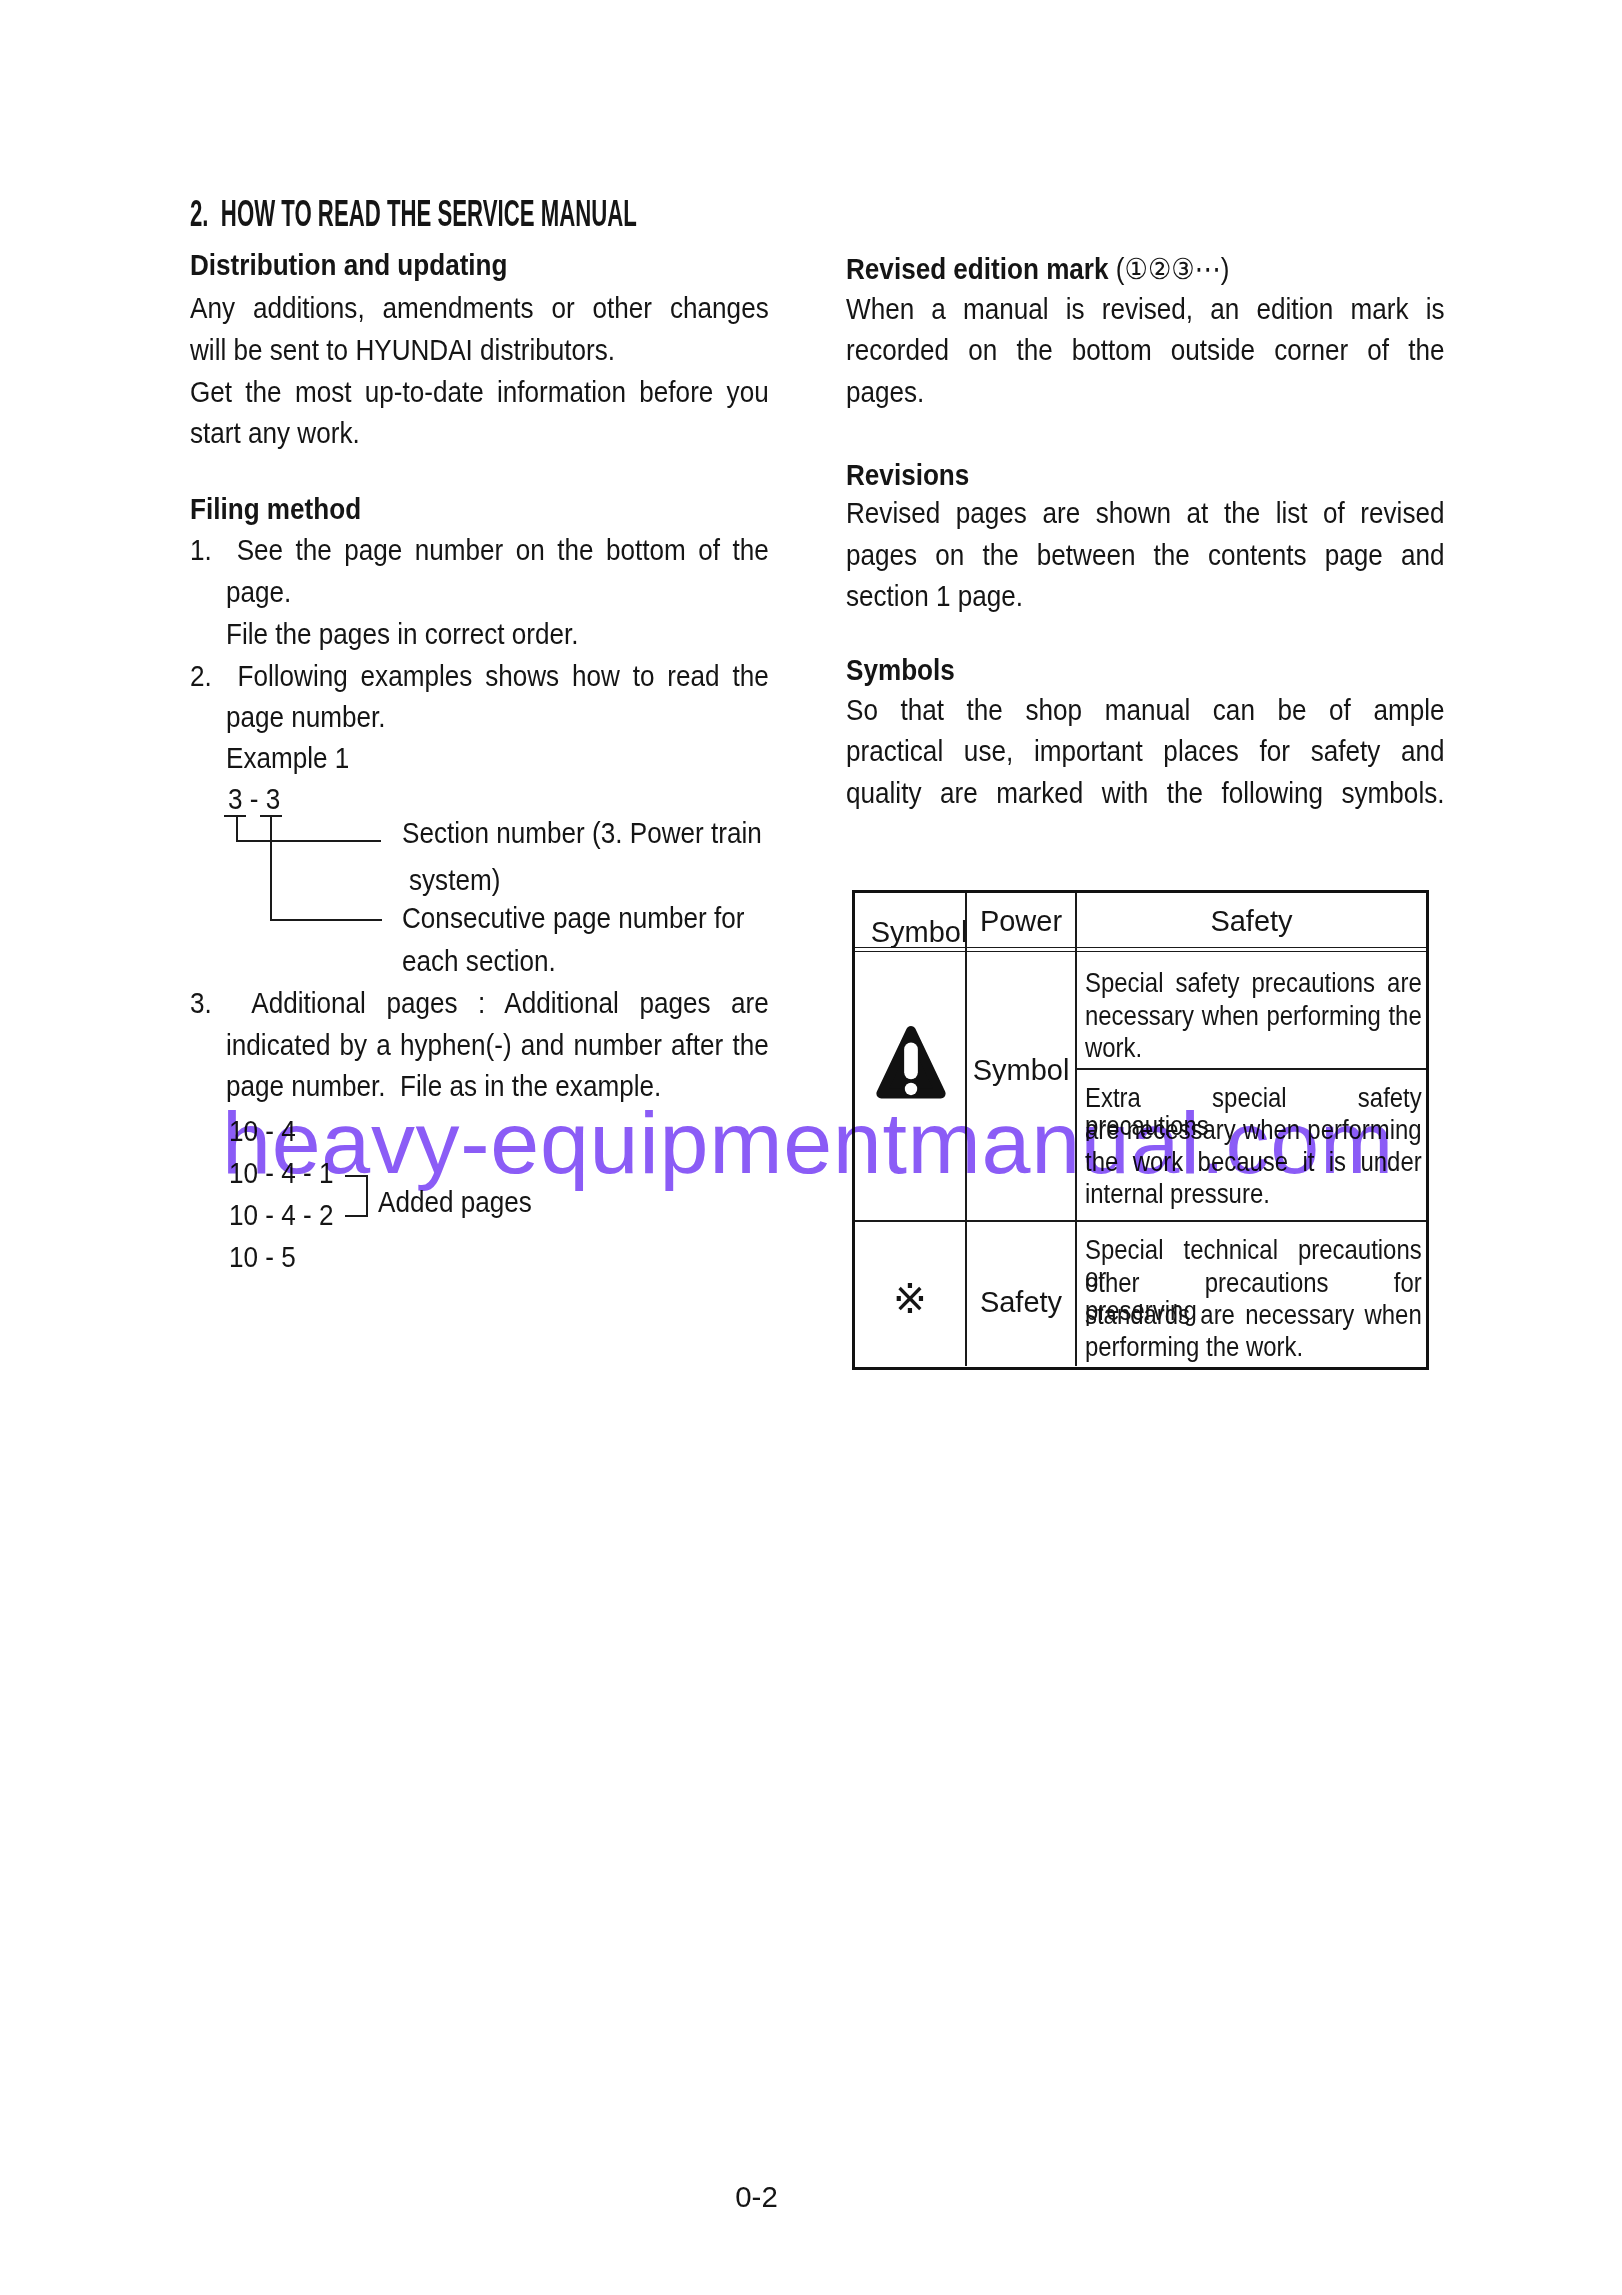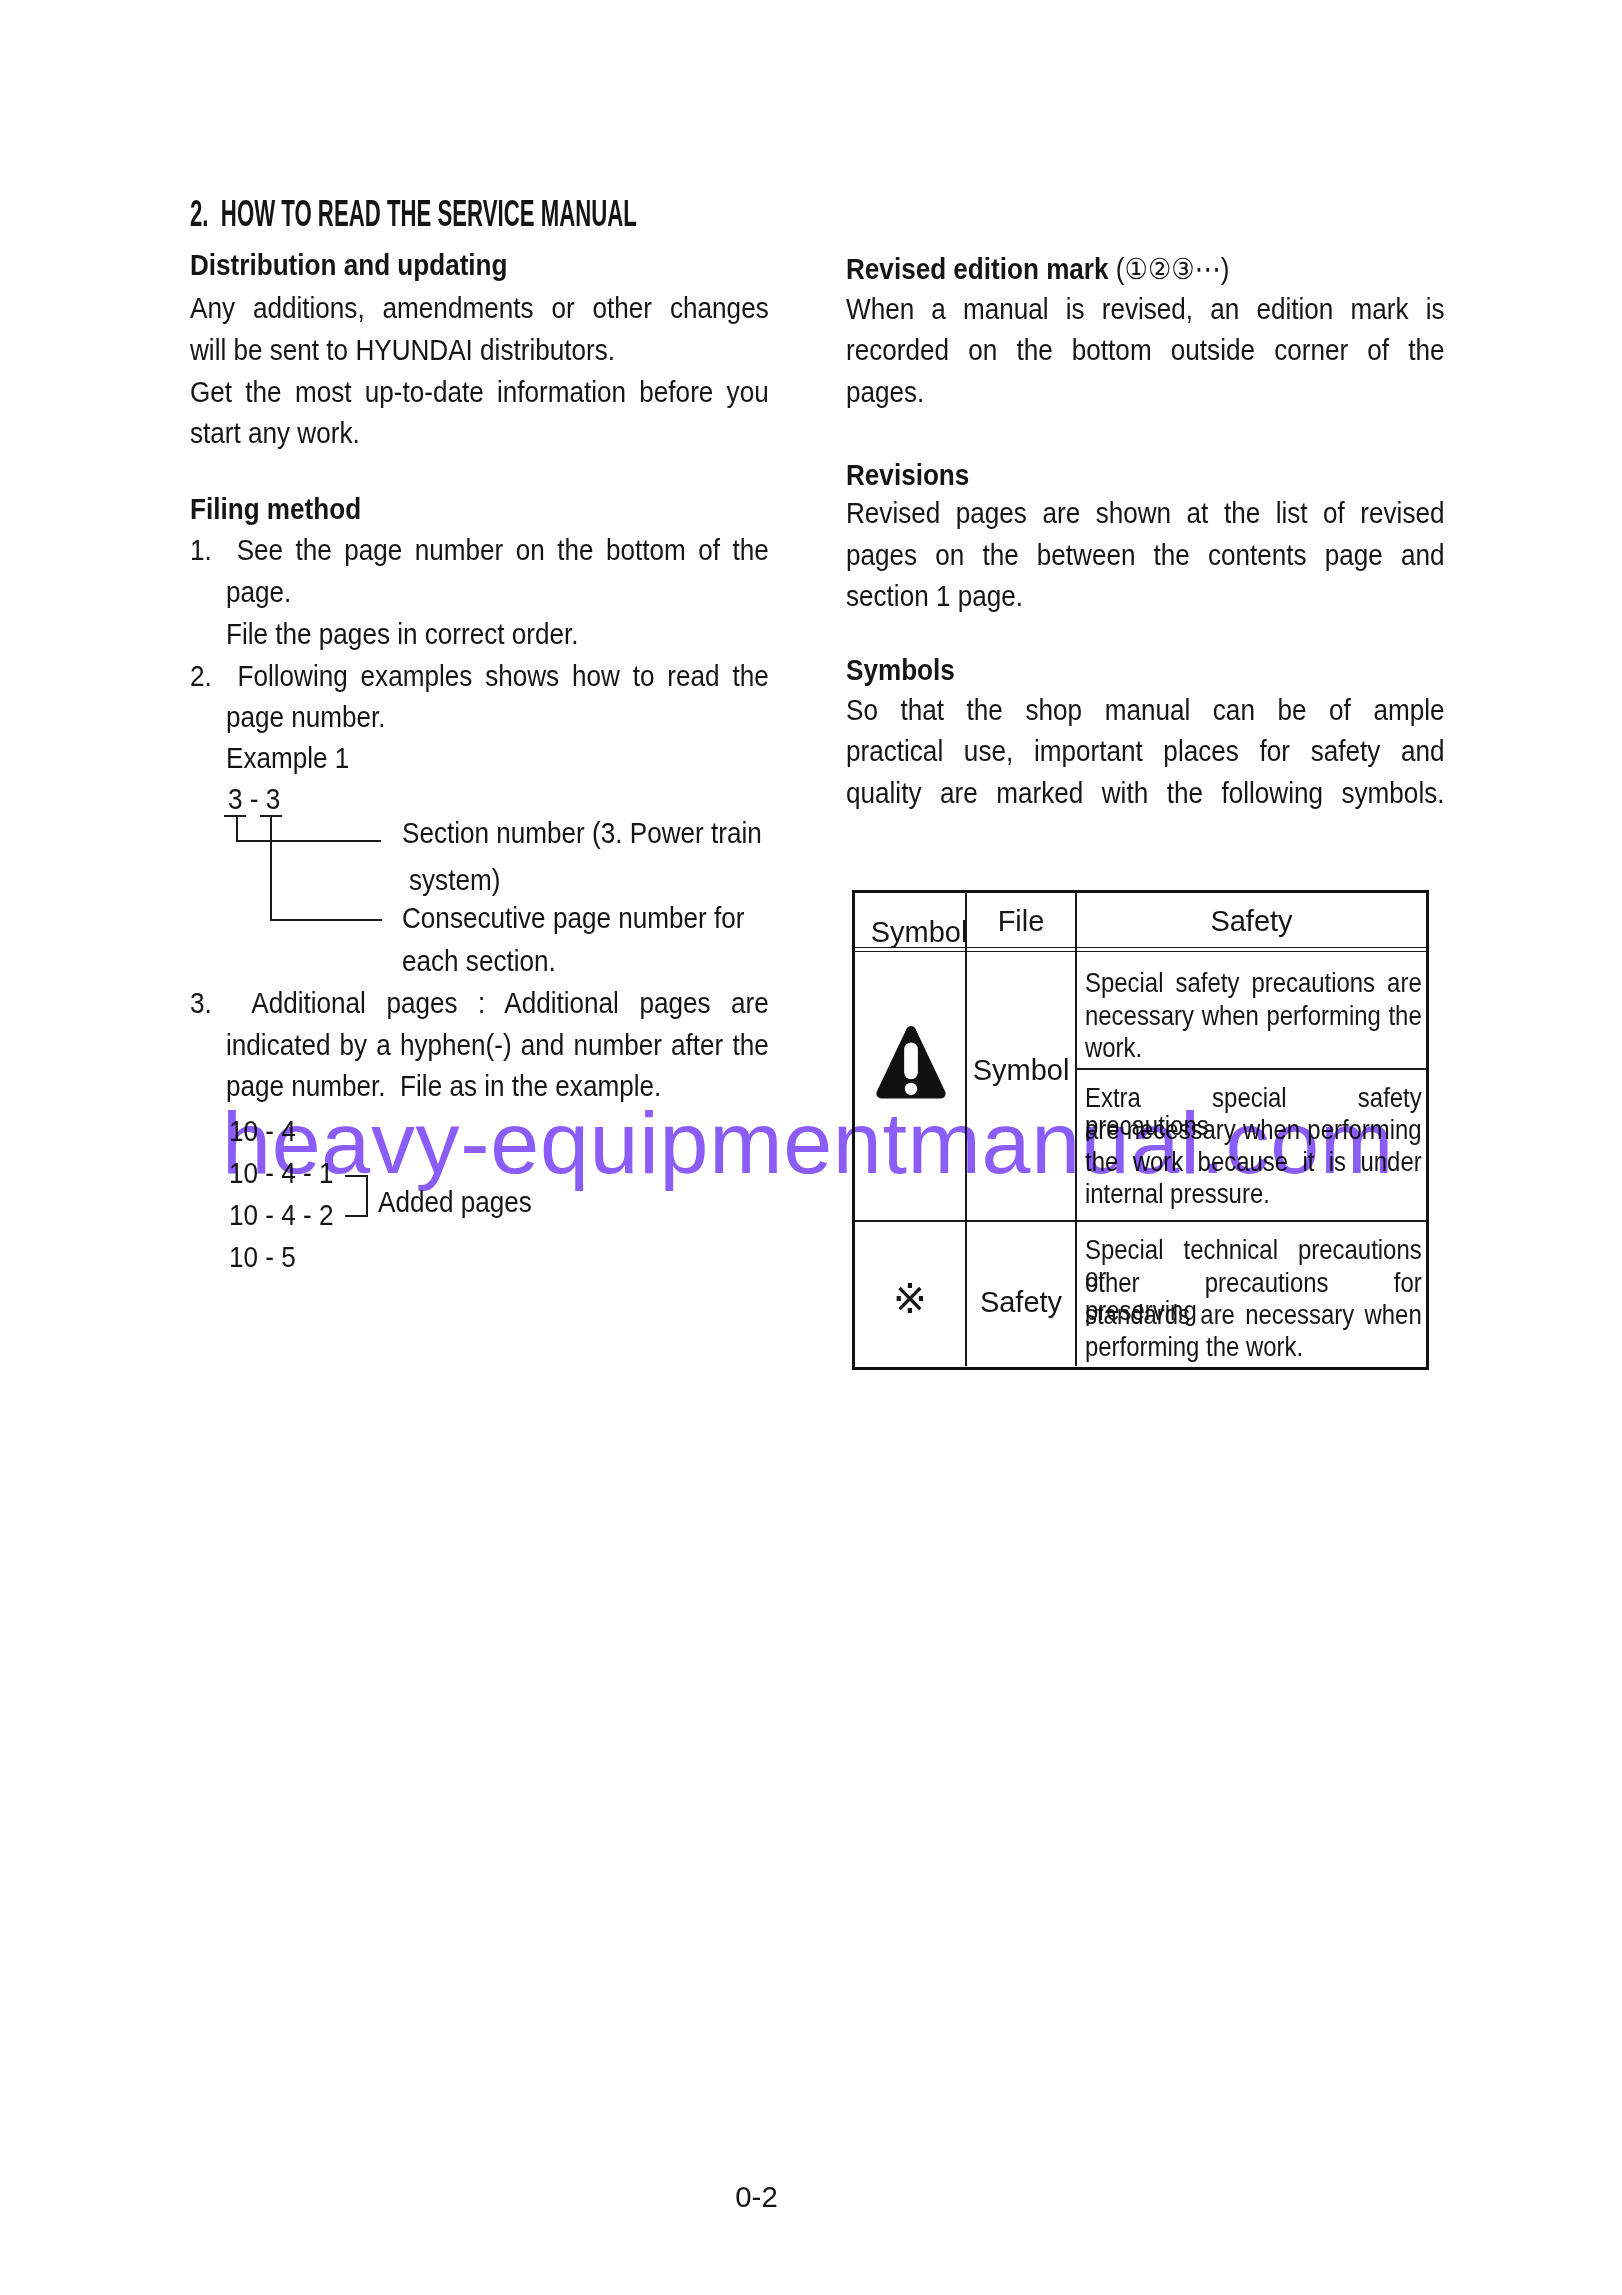--- a/index.html
+++ b/index.html
@@ -89,21 +89,21 @@
 
   <div class="tbl">
     <div class="vline" style="left:110px;"></div>
     <div class="vline" style="left:220px;"></div>
     <div class="hline" style="top:54px;"></div>
     <div class="hline" style="top:58px;"></div>
     <div class="hline" style="top:327px;height:2px;"></div>
     <div class="rule" style="left:220px;top:175px;width:351px;height:2px;"></div>
 
     <div class="th" style="left:0;top:25px;width:128px;">Symbol</div>
-    <div class="th" style="left:112px;top:13.7px;width:108px;">File</div>
+    <div class="th" style="left:112px;top:13.7px;width:108px;">Power</div>
     <div class="th" style="left:222px;top:13.7px;width:349px;">Safety</div>
 
     <svg style="position:absolute;left:15px;top:130px;" width="82" height="81" viewBox="0 0 125 124">
       <path d="M62.5 12 L108 108 L17 108 Z" fill="#111" stroke="#111" stroke-width="15" stroke-linejoin="round"></path>
       <rect x="52" y="30" width="21" height="56" rx="10.5" fill="#ffffff"></rect>
       <circle cx="62.5" cy="101" r="9.5" fill="#ffffff"></circle>
     </svg>
     <div class="ctr" style="left:112px;top:163px;width:108px;">Symbol</div>
 
     <div class="rln rj" style="left:230px;top:76px;">Special safety precautions are</div>

